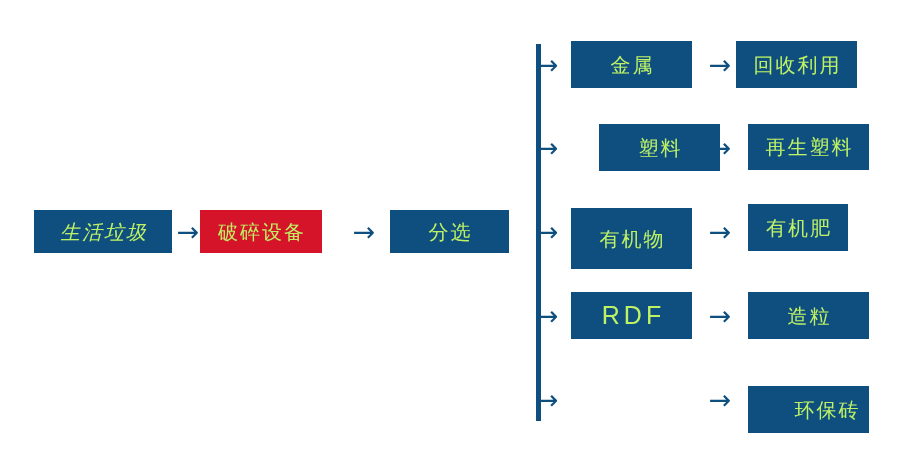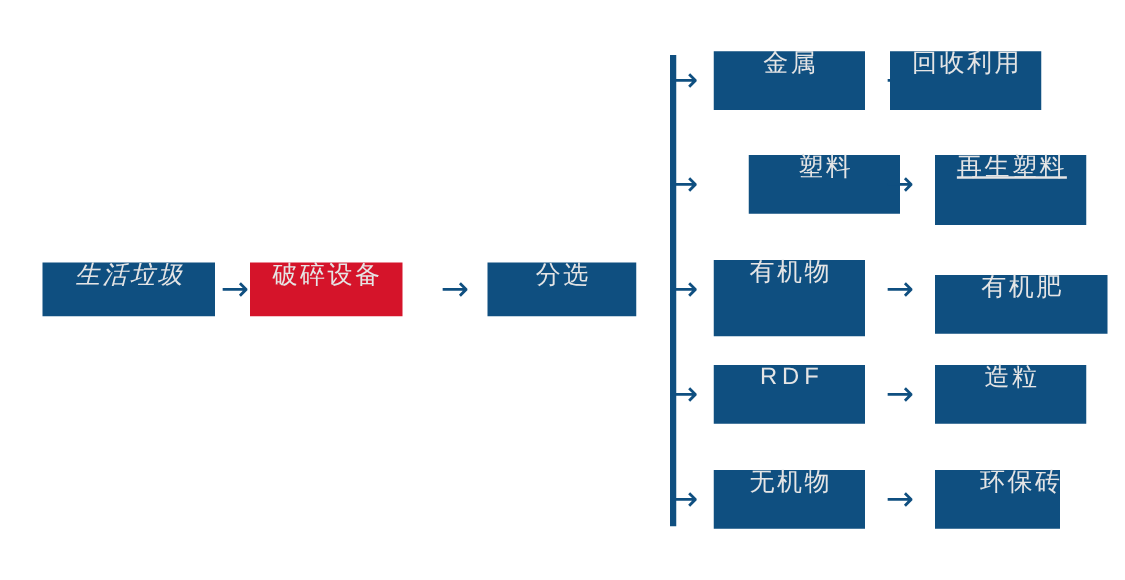--- a/index.html
+++ b/index.html
@@ -19,38 +19,38 @@
     position: relative;
     width: 900px;
     height: 464px;
     background: #ffffff;
   }
 
   
   .node {
     position: absolute;
     display: flex;
-    align-items: flex-start;
+    align-items: center;
     justify-content: center;
     box-sizing: border-box;
-    color: #e5e5e5;
+    color: #bef264;
     font-size: 20px;
     line-height: 1;
     letter-spacing: 2px;
     text-indent: 2px;
     white-space: nowrap;
     user-select: none;
   }
   .node.blue { background: #0f4f80; }
   .node.red  { background: #d5142a; }
 
   .node.latin {
     letter-spacing: 4px;
     text-indent: 4px;
-    font-size: 19px;
+    font-size: 25px;
   }
 
   
   .main-row .node { top: 210px; height: 43px; }
 
   
   .arrow {
     position: absolute;
     color: #0f4f80;
     font-size: 27px;
@@ -127,69 +127,66 @@
 
   <div class="branch-arrow" style="top:51px;">
     <span>→</span>
   </div>
   <div class="node blue" style="left:571px; top:41px; width:121px; height:47px;">
     <span>金属</span>
   </div>
   <div class="arrow" style="left:698px; top:41px; width:44px; height:47px;">
     <span>→</span>
   </div>
-  <div class="node blue" style="left:712px; top:41px; width:121px; height:47px;">
+  <div class="node blue" style="left:736px; top:41px; width:121px; height:47px;">
     <span>回收利用</span>
   </div>
 
   <div class="branch-arrow" style="top:134px;">
     <span>→</span>
   </div>
   <div class="node blue" style="left:571px; top:124px; width:121px; height:47px;margin-left:28px;">
     <span>塑料</span>
   </div>
   <div class="arrow" style="left:698px; top:124px; width:44px; height:47px;">
     <span>→</span>
   </div>
-  <div class="node blue" style="left:748px; top:124px; width:121px; height:56px;text-decoration:underline;">
+  <div class="node blue" style="left:748px; top:124px; width:121px; height:46px;">
     <span>再生塑料</span>
   </div>
 
   <div class="branch-arrow" style="top:218px;">
     <span>→</span>
   </div>
   <div class="node blue" style="left:571px; top:208px; width:121px; height:61px;">
     <span>有机物</span>
   </div>
   <div class="arrow" style="left:698px; top:208px; width:44px; height:47px;">
     <span>→</span>
   </div>
-  <div class="node blue" style="left:748px; top:220px; width:138px; height:47px;">
+  <div class="node blue" style="left:748px; top:204px; width:100px; height:47px;">
     <span>有机肥</span>
   </div>
 
   <div class="branch-arrow" style="top:302px;">
     <span>→</span>
   </div>
   <div class="node blue latin" style="left:571px; top:292px; width:121px; height:47px;">
     <span>RDF</span>
   </div>
   <div class="arrow" style="left:698px; top:292px; width:44px; height:47px;">
     <span>→</span>
   </div>
   <div class="node blue" style="left:748px; top:292px; width:121px; height:47px;">
     <span>造粒</span>
   </div>
 
   <div class="branch-arrow" style="top:386px;">
     <span>→</span>
   </div>
-  <div class="node blue" style="left:571px; top:376px; width:121px; height:47px;">
-    <span>无机物</span>
-  </div>
   <div class="arrow" style="left:698px; top:376px; width:44px; height:47px;">
     <span>→</span>
   </div>
-  <div class="node blue" style="left:748px; top:376px; width:100px; height:47px;padding-left:36px;">
+  <div class="node blue" style="left:748px; top:386px; width:121px; height:47px;padding-left:36px;">
     <span>环保砖</span>
   </div>
 
 </div>
 
 </body></html>

